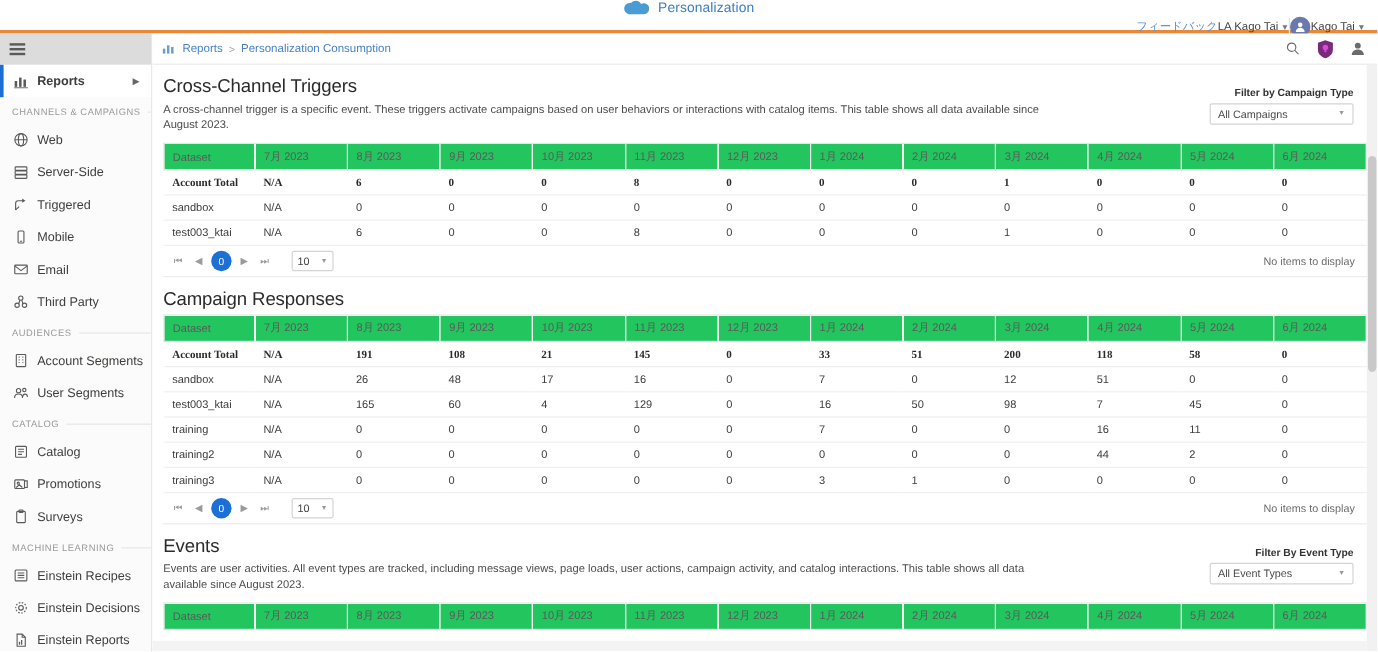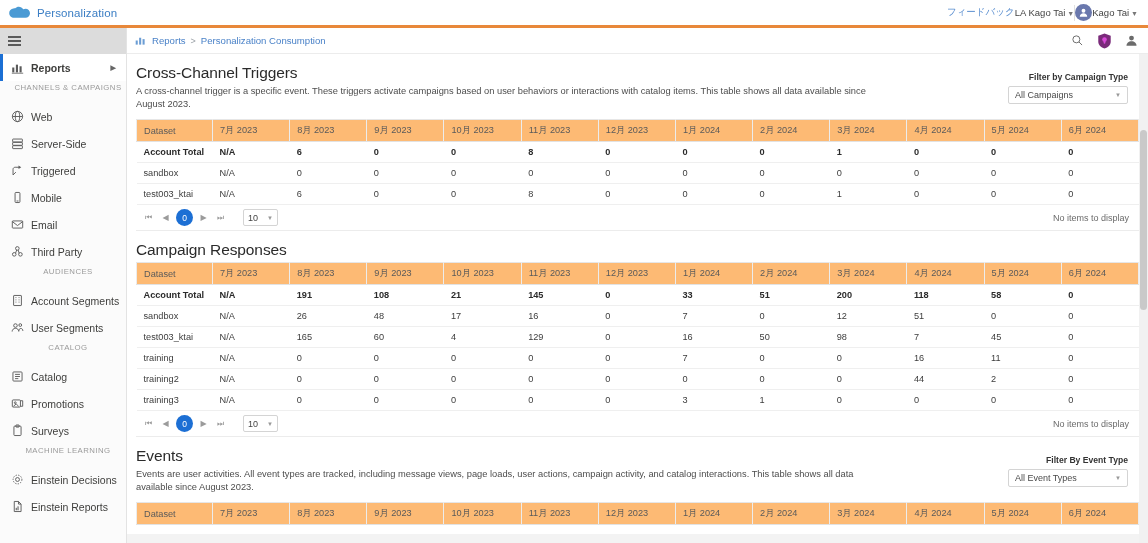--- a/index.html
+++ b/index.html
@@ -13,20 +13,21 @@
   }
 
   
   .brandbar {
     height: 25px;
     background: #ffffff;
     display: flex;
     align-items: center;
     padding: 0 8px;
     position: relative;
+    flex-direction: column;
   }
   .brand-left { display: flex; align-items: center; gap: 7px; }
   .cloud-logo { width: 22px; height: 14px; position: relative; }
   .cloud-logo svg { display: block; }
   .brand-name {
     font-size: 11.5px;
     color: #3b7ec4;
     letter-spacing: .1px;
   }
   .brand-right {
@@ -102,21 +103,20 @@
     font-size: 7px; color: #666;
   }
   .nav-group {
     display: flex; align-items: center;
     font-size: 7.8px;
     letter-spacing: .45px;
     color: #9a9a9a;
     padding-left: 10px;
     height: 20px;
     margin-top: 2px;
-    flex-direction: column;
   }
   .nav-group .line {
     flex: 1; height: 1px; background: #e6e6e6; margin-left: 6px; margin-right: 0;
   }
 
   
   .main {
     flex: 1;
     background: #fff;
     overflow: hidden;
@@ -186,41 +186,41 @@
   .select-box .sel-caret { margin-left: auto; font-size: 6px; color: #999; }
 
   
   table.grid {
     width: 100%;
     border-collapse: collapse;
     table-layout: fixed;
     font-size: 9.2px;
   }
   table.grid th {
-    background: #fdba74;
+    background: #22c55e;
     color: #5a5a5a;
     font-weight: normal;
     text-align: left;
     padding: 4px 0 4px 7px;
     border: 1px solid #ececec;
     border-top: 1px solid #e6e6e6;
     border-bottom: 1px solid #e2e2e2;
     height: 18px;
     white-space: nowrap;
     overflow: hidden;
   }
   table.grid td {
     padding: 5px 0 5px 7px;
     border-bottom: 1px solid #efefef;
     color: #3c3c3c;
     height: 21px;
     white-space: nowrap;
     overflow: hidden;
   }
-  table.grid tr.total td { font-weight: bold; color: #2b2b2b; }
+  table.grid tr.total td { font-weight: bold; color: #2b2b2b; font-family: Liberation Serif, serif; }
   table.grid col.c0 { width: 76px; }
 
   
   .pager {
     display: flex; align-items: center;
     height: 26px;
     border-bottom: 1px solid #ececec;
     padding-left: 4px;
     position: relative;
   }
@@ -448,20 +448,31 @@
             <svg width="13" height="13" viewBox="0 0 16 16">
               <rect x="3.6" y="2.6" width="8.8" height="11.6" rx="1" stroke="#5a5a5a" stroke-width="1.15" fill="none"></rect>
               <rect x="6" y="1.2" width="4" height="2.6" rx="0.6" stroke="#5a5a5a" stroke-width="1.15" fill="none"></rect>
             </svg>
           </span>
           <span>Surveys</span>
         </div>
         <div class="nav-group">
           <span>MACHINE LEARNING</span>
           <span class="line"></span>
+        </div>
+        <div class="nav-item">
+          <span class="ic">
+            <svg width="13" height="13" viewBox="0 0 16 16">
+              <rect x="2" y="2.4" width="12" height="11.2" rx="1" stroke="#5a5a5a" stroke-width="1.15" fill="none"></rect>
+              <line x1="4.6" y1="5.6" x2="11.4" y2="5.6" stroke="#5a5a5a" stroke-width="1.15" fill="none"></line>
+              <line x1="4.6" y1="8" x2="11.4" y2="8" stroke="#5a5a5a" stroke-width="1.15" fill="none"></line>
+              <line x1="4.6" y1="10.4" x2="11.4" y2="10.4" stroke="#5a5a5a" stroke-width="1.15" fill="none"></line>
+            </svg>
+          </span>
+          <span>Einstein Recipes</span>
         </div>
         <div class="nav-item">
           <span class="ic">
             <svg width="13" height="13" viewBox="0 0 16 16">
               <circle cx="8" cy="8" r="2.4" stroke="#5a5a5a" stroke-width="1.15" fill="none"></circle>
               <circle cx="8" cy="8" r="5.4" stroke="#5a5a5a" stroke-width="1.15" fill="none" stroke-dasharray="1.6 1.6"></circle>
             </svg>
           </span>
           <span>Einstein Decisions</span>
         </div>

